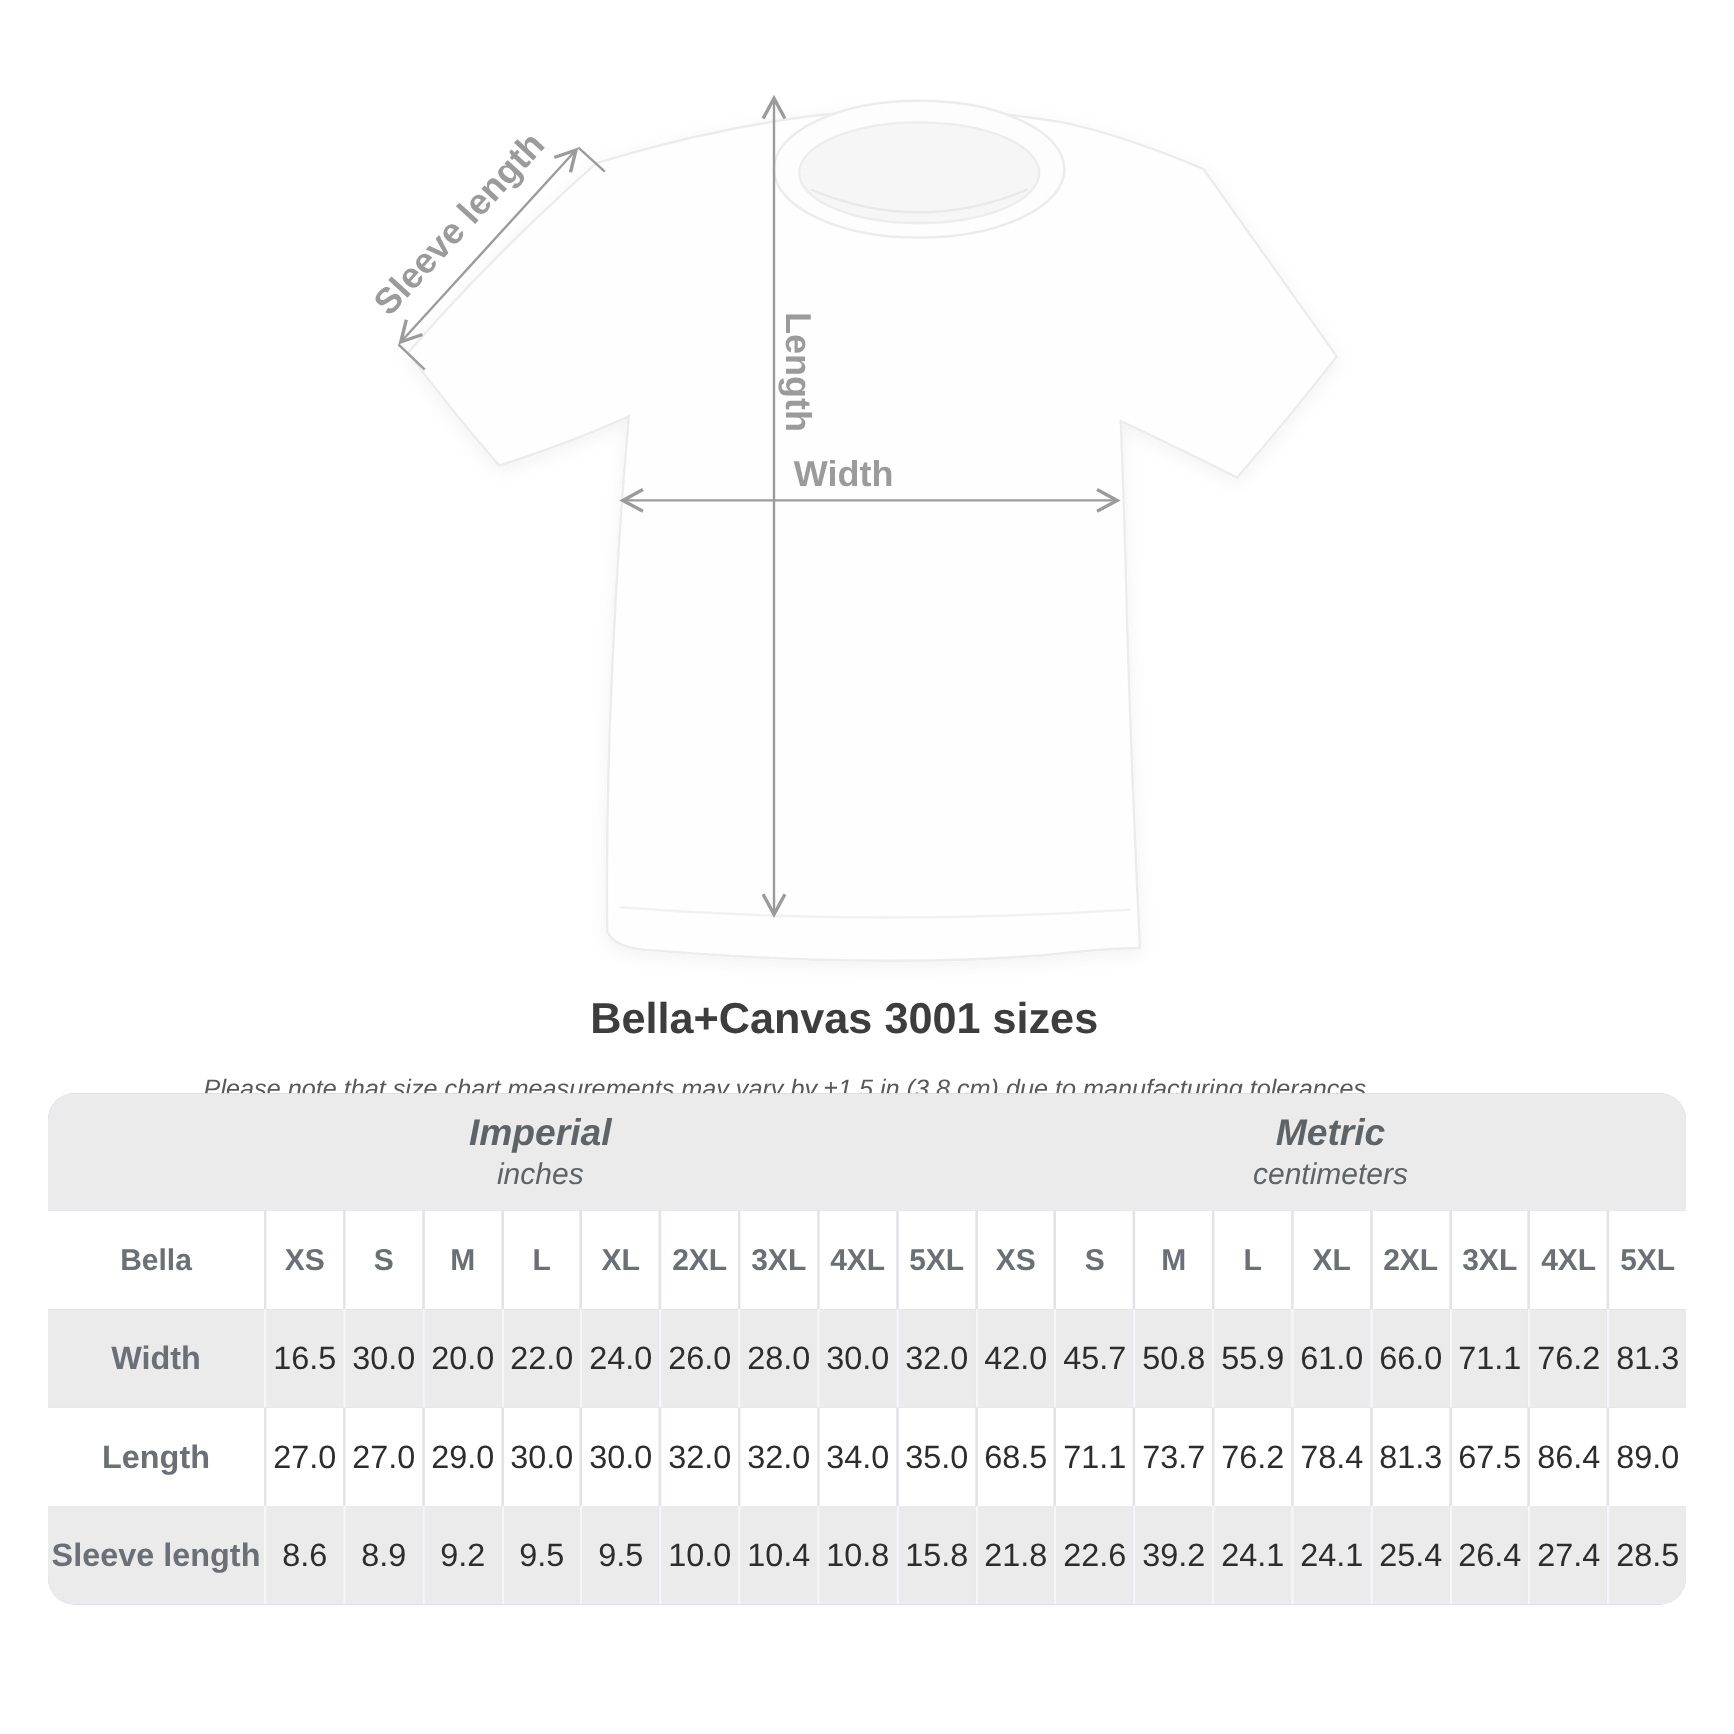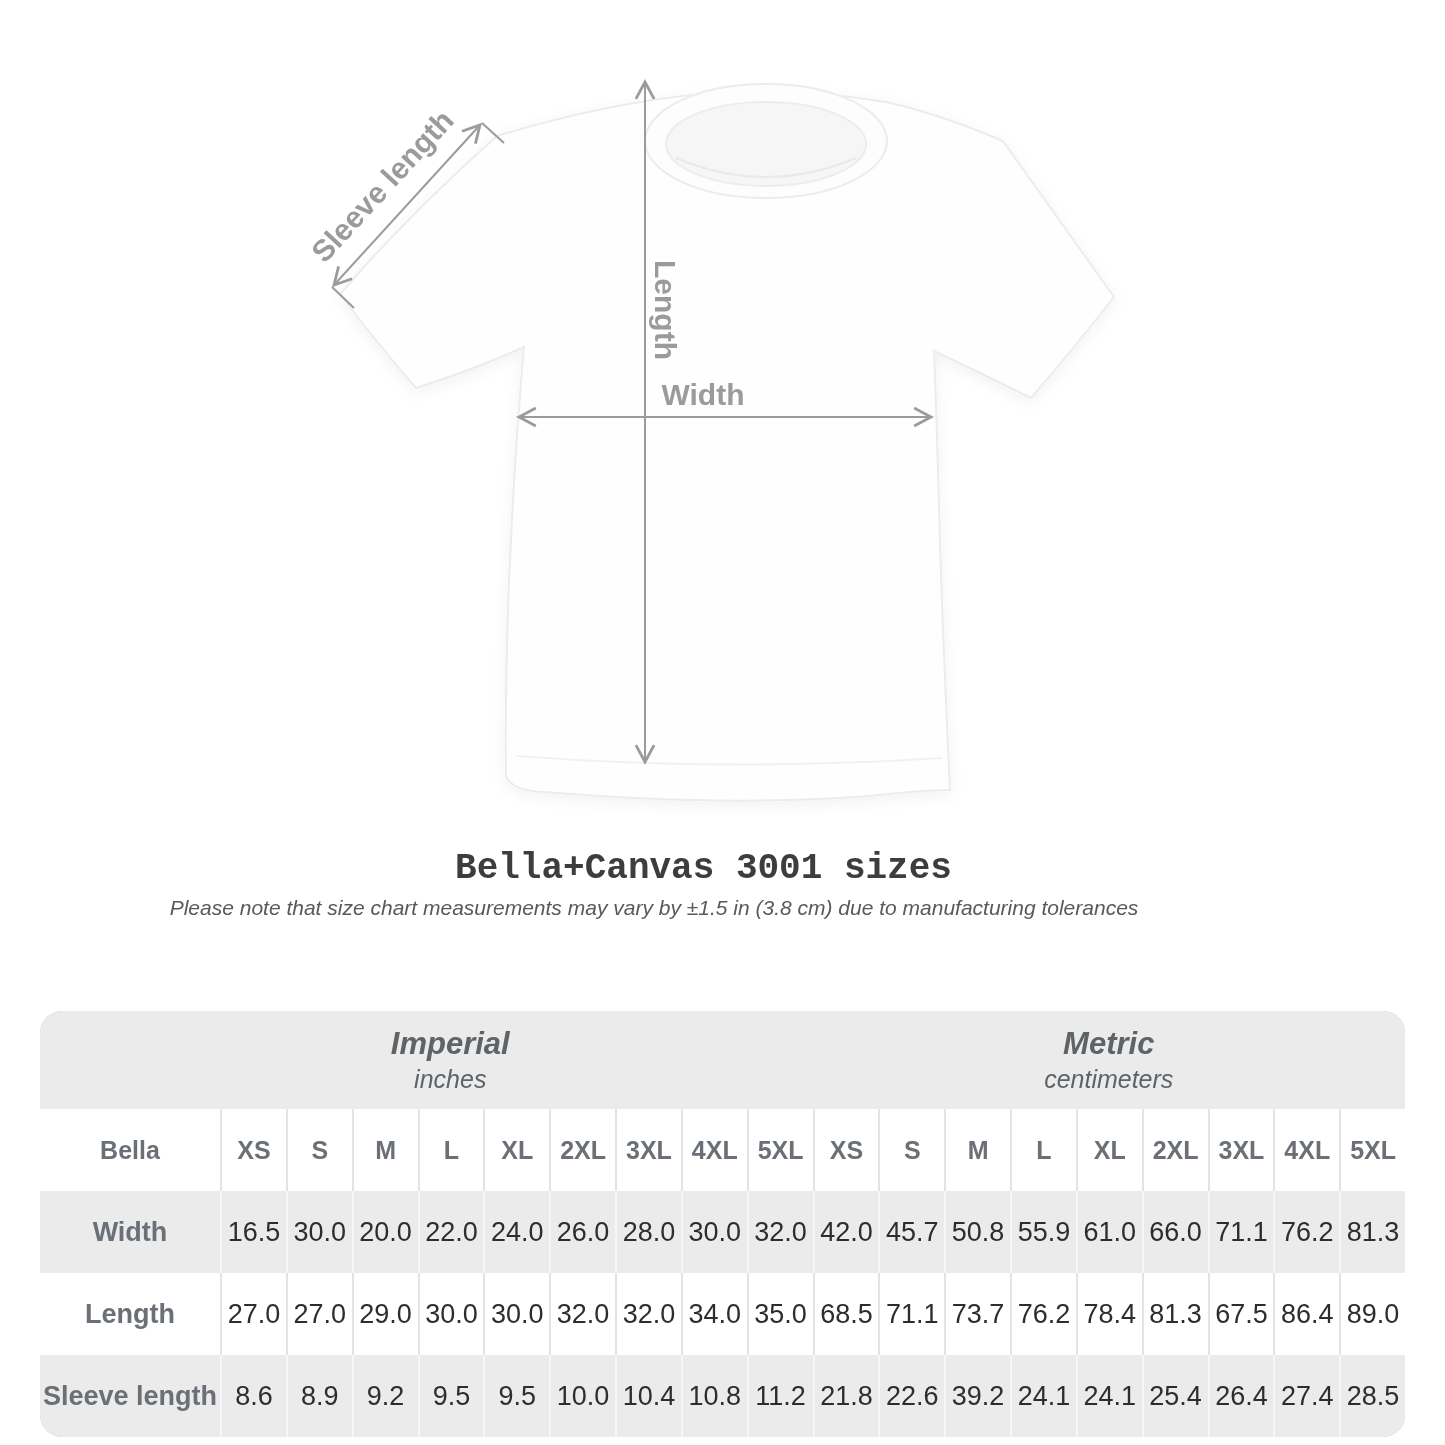--- a/index.html
+++ b/index.html
@@ -1,24 +1,24 @@
 <!DOCTYPE html>
 <html><head>
 <meta charset="utf-8">
 <style>
   html,body{margin:0;padding:0;background:#ffffff;}
   .page{position:relative;width:1445px;height:1445px;background:#ffffff;overflow:hidden;
         font-family:"Liberation Sans",sans-serif;}
   .diagram{position:absolute;top:0;left:0;width:1445px;height:835px;}
   .diagram svg{display:block;}
-  .page-title{position:absolute;top:848px;left:0;width:1407px;margin:0;text-align:center;
-              font-size:36px;font-weight:bold;color:#3d3d3d;letter-spacing:0px;font-family:Liberation Mono, monospace;}
+  .page-title{position:absolute;top:828px;left:0;width:1407px;margin:0;text-align:center;
+              font-size:36px;font-weight:bold;color:#3d3d3d;letter-spacing:0px;}
   .note{position:absolute;top:896px;left:0;width:1308px;margin:0;text-align:center;
         font-style:italic;font-size:21px;color:#595959;}
-  .size-table{position:absolute;top:1011px;left:40px;width:1365px;border-radius:22px;
+  .size-table{position:absolute;top:911px;left:40px;width:1365px;border-radius:22px;
               overflow:hidden;background:#c4b5fd;}
   .unit-header{display:grid;grid-template-columns:180px repeat(18,1fr);height:98px;
                background:#ebebeb;}
   .unit-group{display:flex;flex-direction:column;align-items:center;justify-content:center;
               color:#5d6367;}
   .unit-group.imperial{grid-column:1 / span 10;padding-left:48px;}
   .unit-group.metric{grid-column:11 / span 9;}
   .unit-name{font-size:31px;font-weight:bold;font-style:italic;line-height:38px;}
   .unit-sub{font-size:25px;font-style:italic;line-height:32px;}
   .grid{display:grid;grid-template-columns:180px repeat(18,1fr);grid-auto-rows:82px;}
@@ -159,21 +159,21 @@
         <div class="c ">89.0</div>
         <div class="c first bg-g">Sleeve length</div>
         <div class="c  bg-g">8.6</div>
         <div class="c  bg-g">8.9</div>
         <div class="c  bg-g">9.2</div>
         <div class="c  bg-g">9.5</div>
         <div class="c  bg-g">9.5</div>
         <div class="c  bg-g">10.0</div>
         <div class="c  bg-g">10.4</div>
         <div class="c  bg-g">10.8</div>
-        <div class="c  bg-g">11.2</div>
+        <div class="c  bg-g">15.8</div>
         <div class="c  bg-g">21.8</div>
         <div class="c  bg-g">22.6</div>
         <div class="c  bg-g">39.2</div>
         <div class="c  bg-g">24.1</div>
         <div class="c  bg-g">24.1</div>
         <div class="c  bg-g">25.4</div>
         <div class="c  bg-g">26.4</div>
         <div class="c  bg-g">27.4</div>
         <div class="c  bg-g">28.5</div>
       </div>

